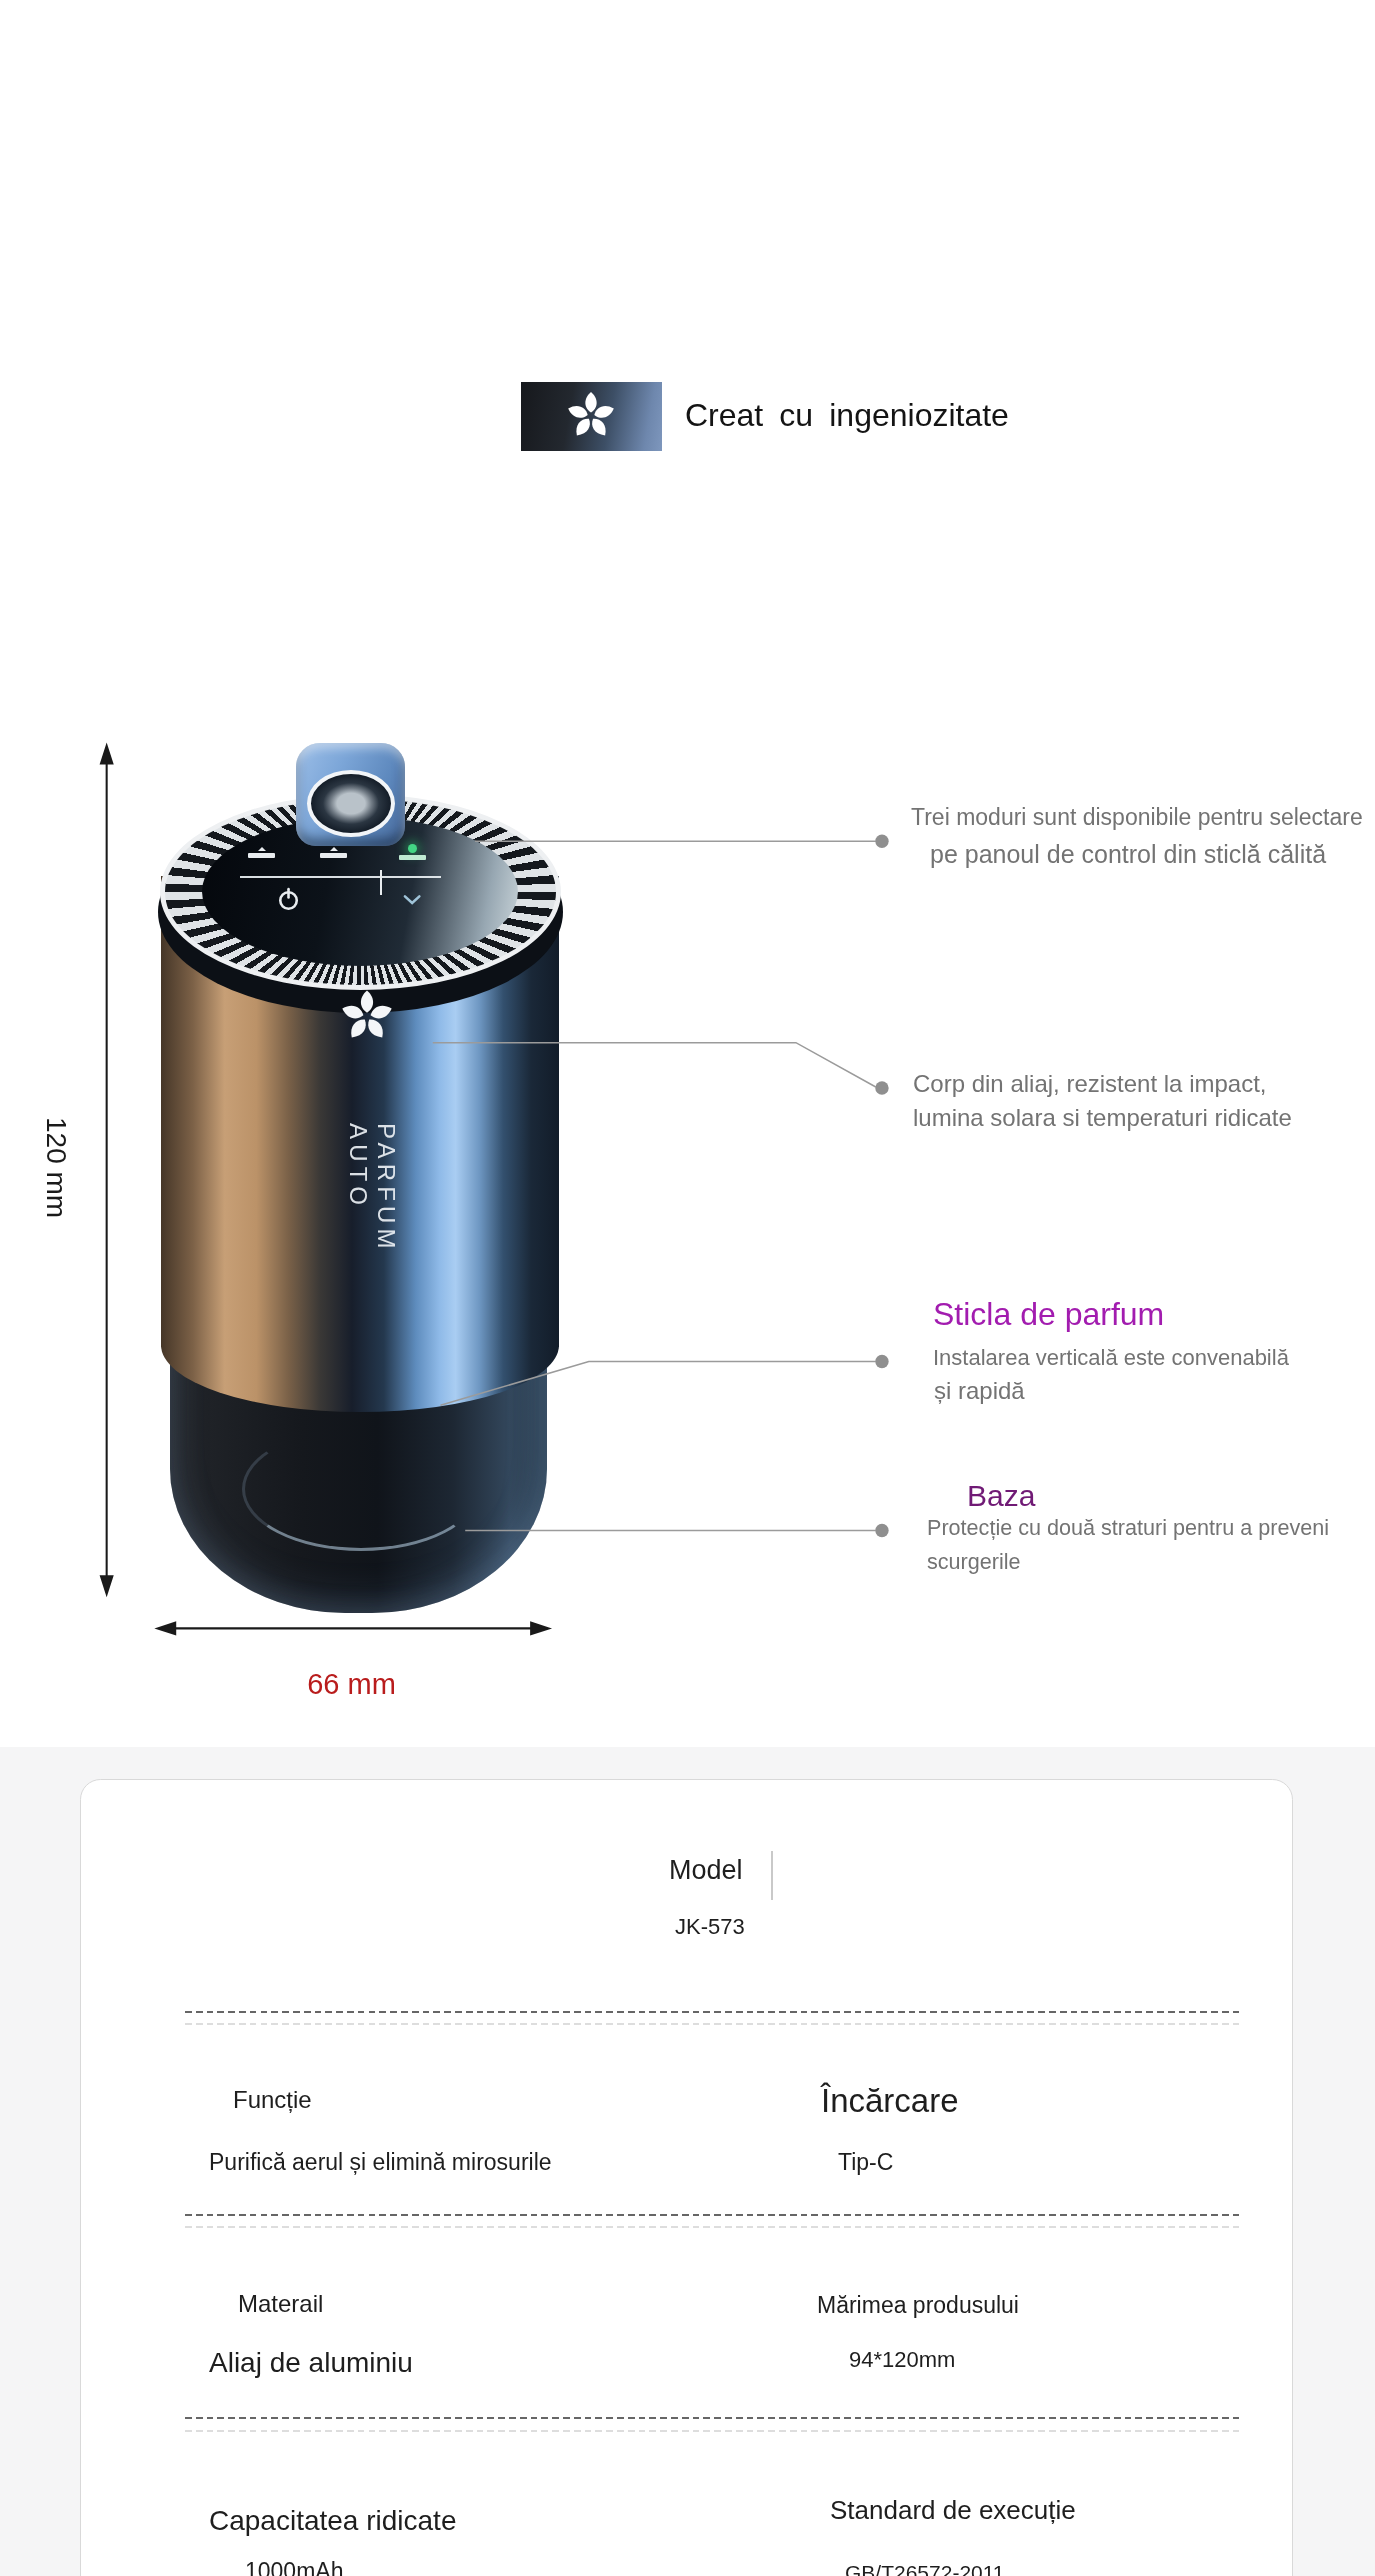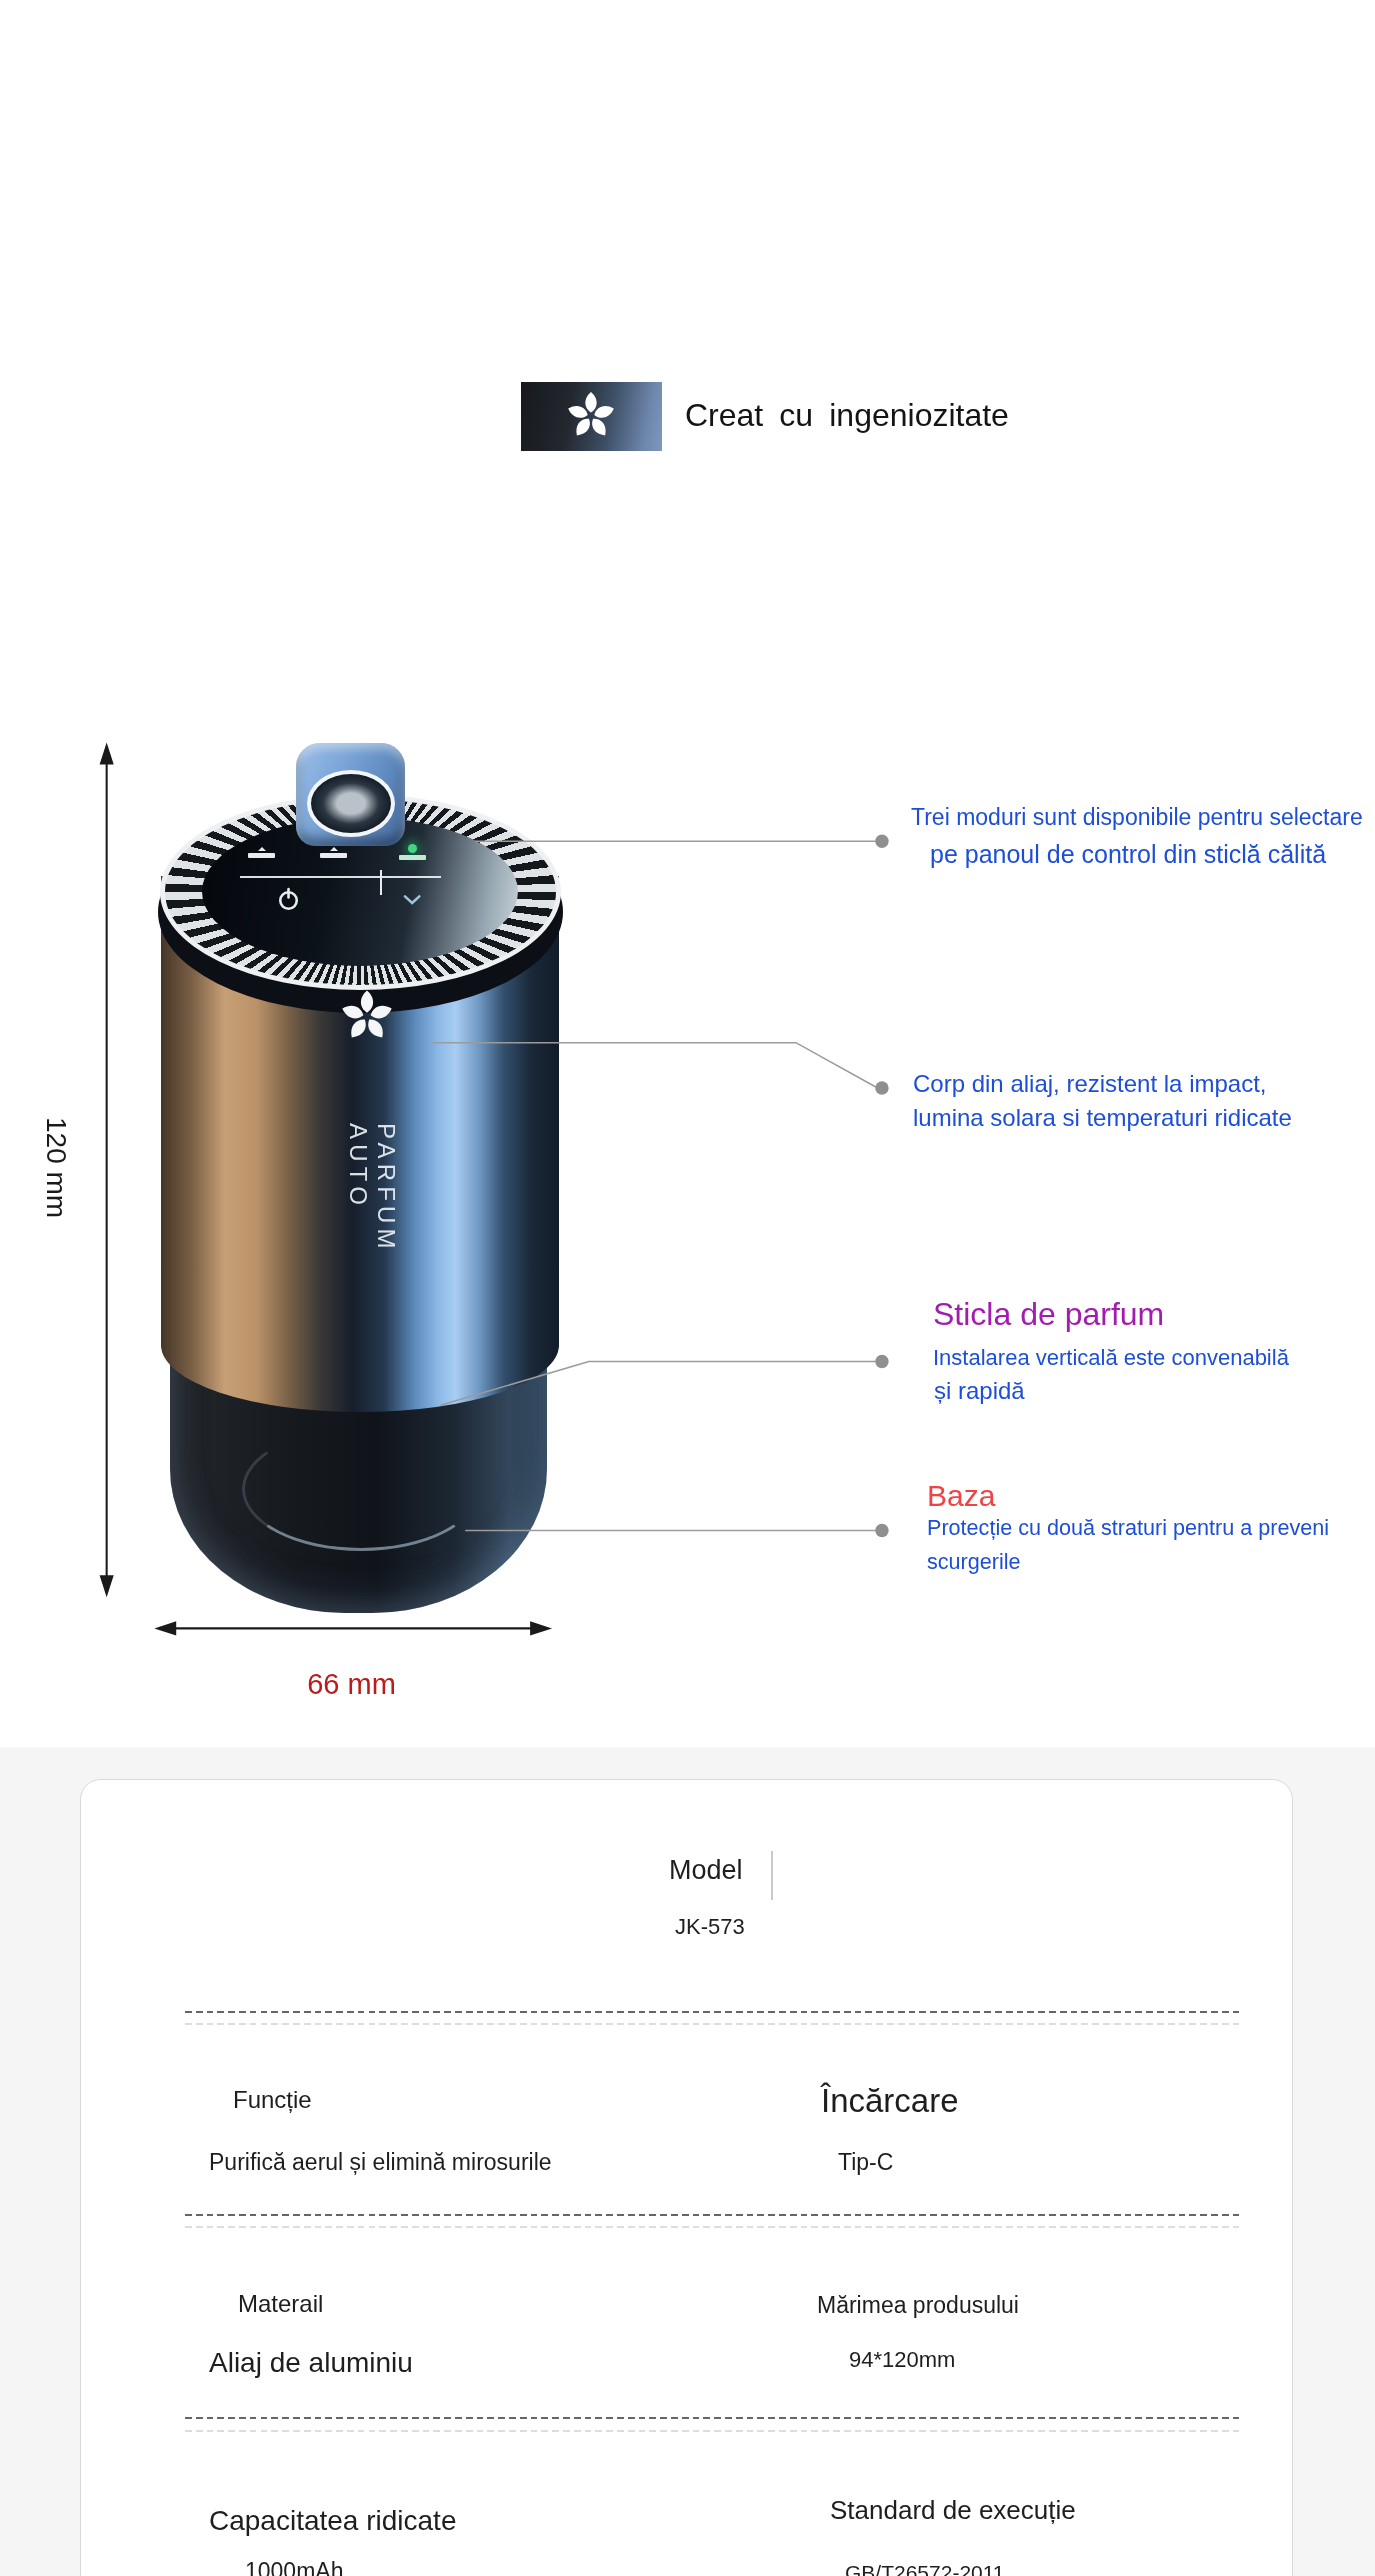--- a/index.html
+++ b/index.html
@@ -57,29 +57,29 @@
   .mode.green .bar{background:#bfe9d2;}
 
   .flower{position:absolute;}
   .vertical-label{left:344px;top:1123px;height:206px;writing-mode:vertical-rl;
                   font-size:24px;letter-spacing:5.2px;color:rgba(235,240,244,.92);}
 
   .dim-v-label{left:40px;top:1117px;writing-mode:vertical-rl;font-size:28px;color:#1a1a1a;}
   .dim-h-label{left:287px;top:1658px;width:129px;text-align:center;font-size:29px;color:#b91c1c;margin-top:10px;}
 
   
-  .co{color:#1d4ed8;}
+  .co{color:#737373;}
   .c1a{left:911px;top:804px;font-size:23px;}
   .c1b{left:930px;top:840px;font-size:25px;}
   .c2a{left:913px;top:1070px;font-size:24px;}
   .c2b{left:913px;top:1104px;font-size:24px;}
   .c3t{left:933px;top:1296px;font-size:32px;color:#a21caf;}
   .c3a{left:933px;top:1345px;font-size:22px;}
   .c3b{left:934px;top:1377px;font-size:24px;}
-  .c4t{left:927px;top:1479px;font-size:30px;color:#ef4444;}
+  .c4t{left:967px;top:1479px;font-size:30px;color:#701a75;}
   .c4a{left:927px;top:1515px;font-size:21.6px;}
   .c4b{left:927px;top:1549px;font-size:21.6px;}
 
   
   .spec-card{left:80px;top:1779px;width:1213px;height:1122px;background:#ffffff;
              border:1.5px solid #d9d9d9;border-radius:20.6px;box-sizing:border-box;}
   .dashes{position:absolute;left:185px;width:1056px;height:2.1px;
           background:repeating-linear-gradient(90deg,#666 0 6.7px,transparent 6.7px 10.8px);}
   .dashes.echo{opacity:.22;}
   .model-cursor{left:771px;top:1851px;width:1.5px;height:49px;background:#c9c9c9;}

